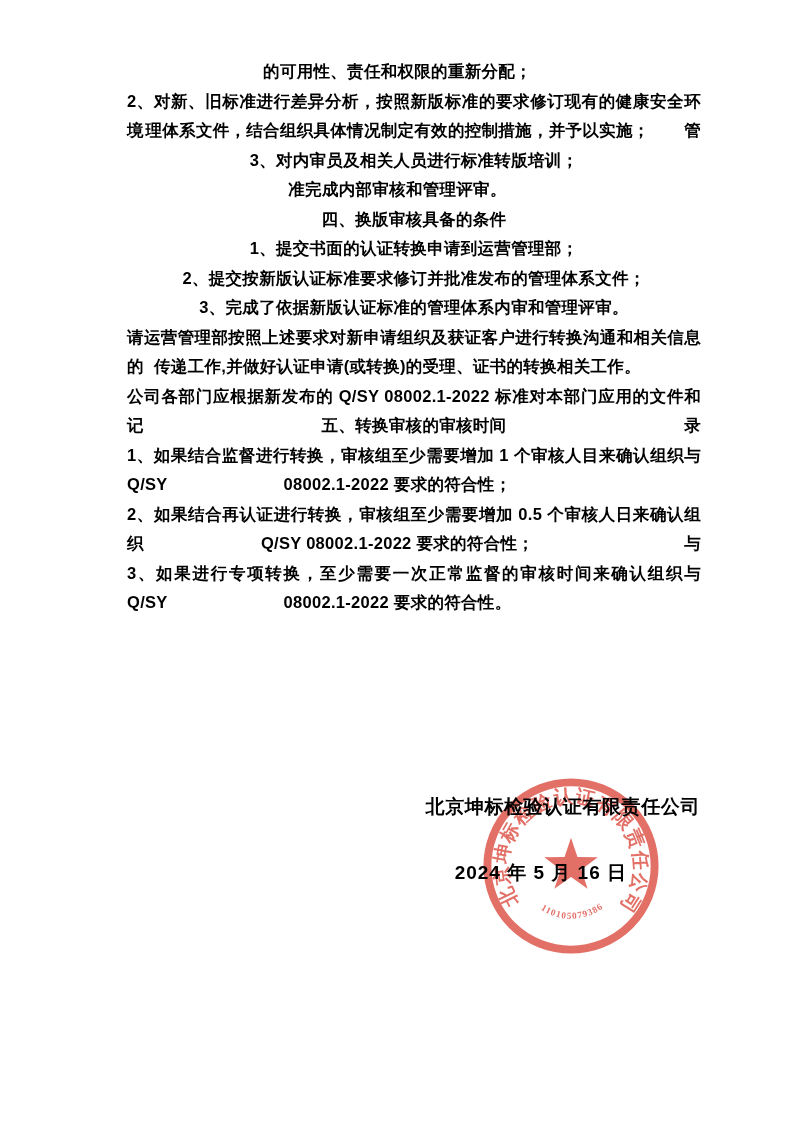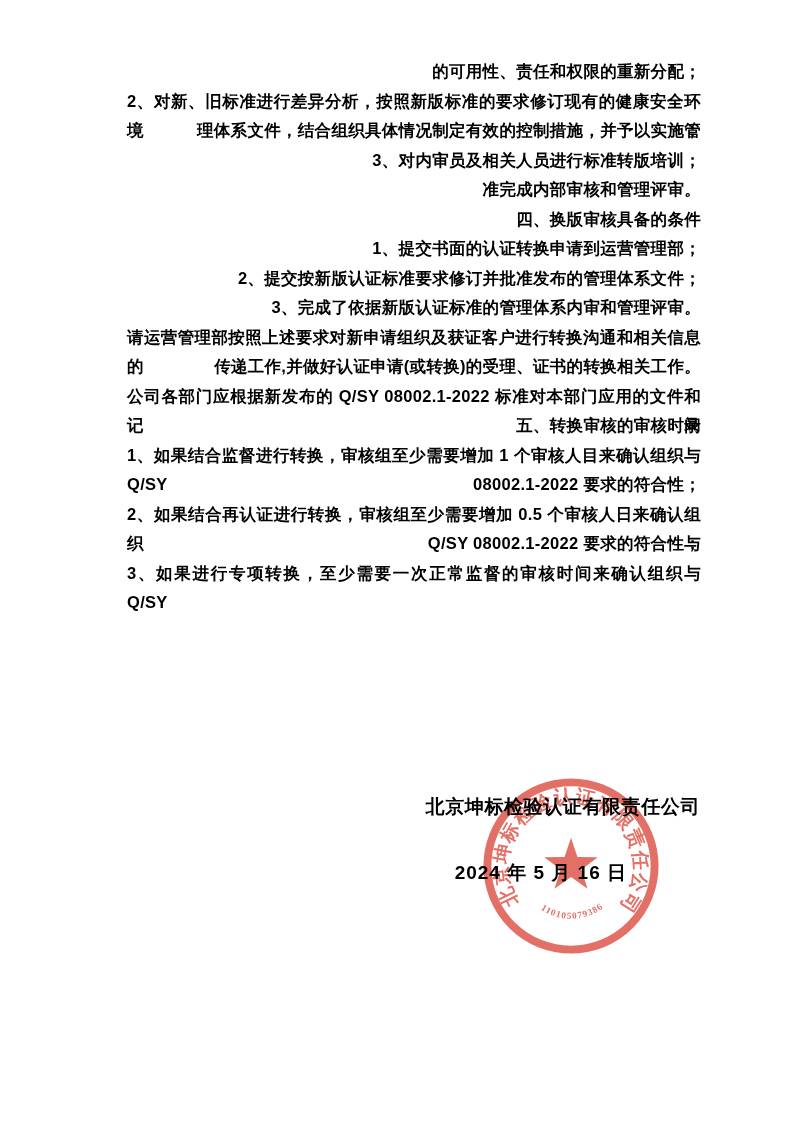--- a/index.html
+++ b/index.html
@@ -22,21 +22,21 @@
     left: 94px;
     top: 57px;
     width: 607px;
     font-size: 16.5px;
     line-height: 29.5px;
     letter-spacing: 0.3px;
   }
   .line {
     height: 29.5px;
     white-space: nowrap;
-    text-align: right;
+    text-align: center;
   }
   .line.indent { padding-left: 33px; }
   .line.fill {
     white-space: normal;
     text-align: justify;
     text-align-last: justify;
   }
   .sig-company {
     position: absolute;
     top: 794px;
@@ -85,20 +85,21 @@
     <div class="line indent">3、完成了依据新版认证标准的管理体系内审和管理评审。</div>
     <div class="line indent fill">请运营管理部按照上述要求对新申请组织及获证客户进行转换沟通和相关信息的</div>
     <div class="line">传递工作,并做好认证申请(或转换)的受理、证书的转换相关工作。</div>
     <div class="line indent fill">公司各部门应根据新发布的 Q/SY 08002.1-2022 标准对本部门应用的文件和记录</div>
     <div class="line indent">五、转换审核的审核时间</div>
     <div class="line indent fill">1、如果结合监督进行转换，审核组至少需要增加 1 个审核人目来确认组织与 Q/SY</div>
     <div class="line">08002.1-2022 要求的符合性；</div>
     <div class="line indent fill">2、如果结合再认证进行转换，审核组至少需要增加 0.5 个审核人日来确认组织与</div>
     <div class="line">Q/SY 08002.1-2022 要求的符合性；</div>
     <div class="line indent fill">3、如果进行专项转换，至少需要一次正常监督的审核时间来确认组织与 Q/SY</div>
+    <div class="line">08002.1-2022 要求的符合性。</div>
   </div>
 
   <div class="sig-company">北京坤标检验认证有限责任公司</div>
   <div class="sig-date">2024 年 5 月 16 日</div>
 
   <svg class="seal" viewBox="0 0 200 200" xmlns="http://www.w3.org/2000/svg" aria-hidden="true">
     <defs>
       <path id="ringTextPath" d="M 41 141.3 A 72 72 0 1 1 159 141.3" fill="none"></path>
       <path id="numberPath" d="M 63.9 147.9 A 60 60 0 0 0 136.1 147.9" fill="none"></path>
     </defs>

